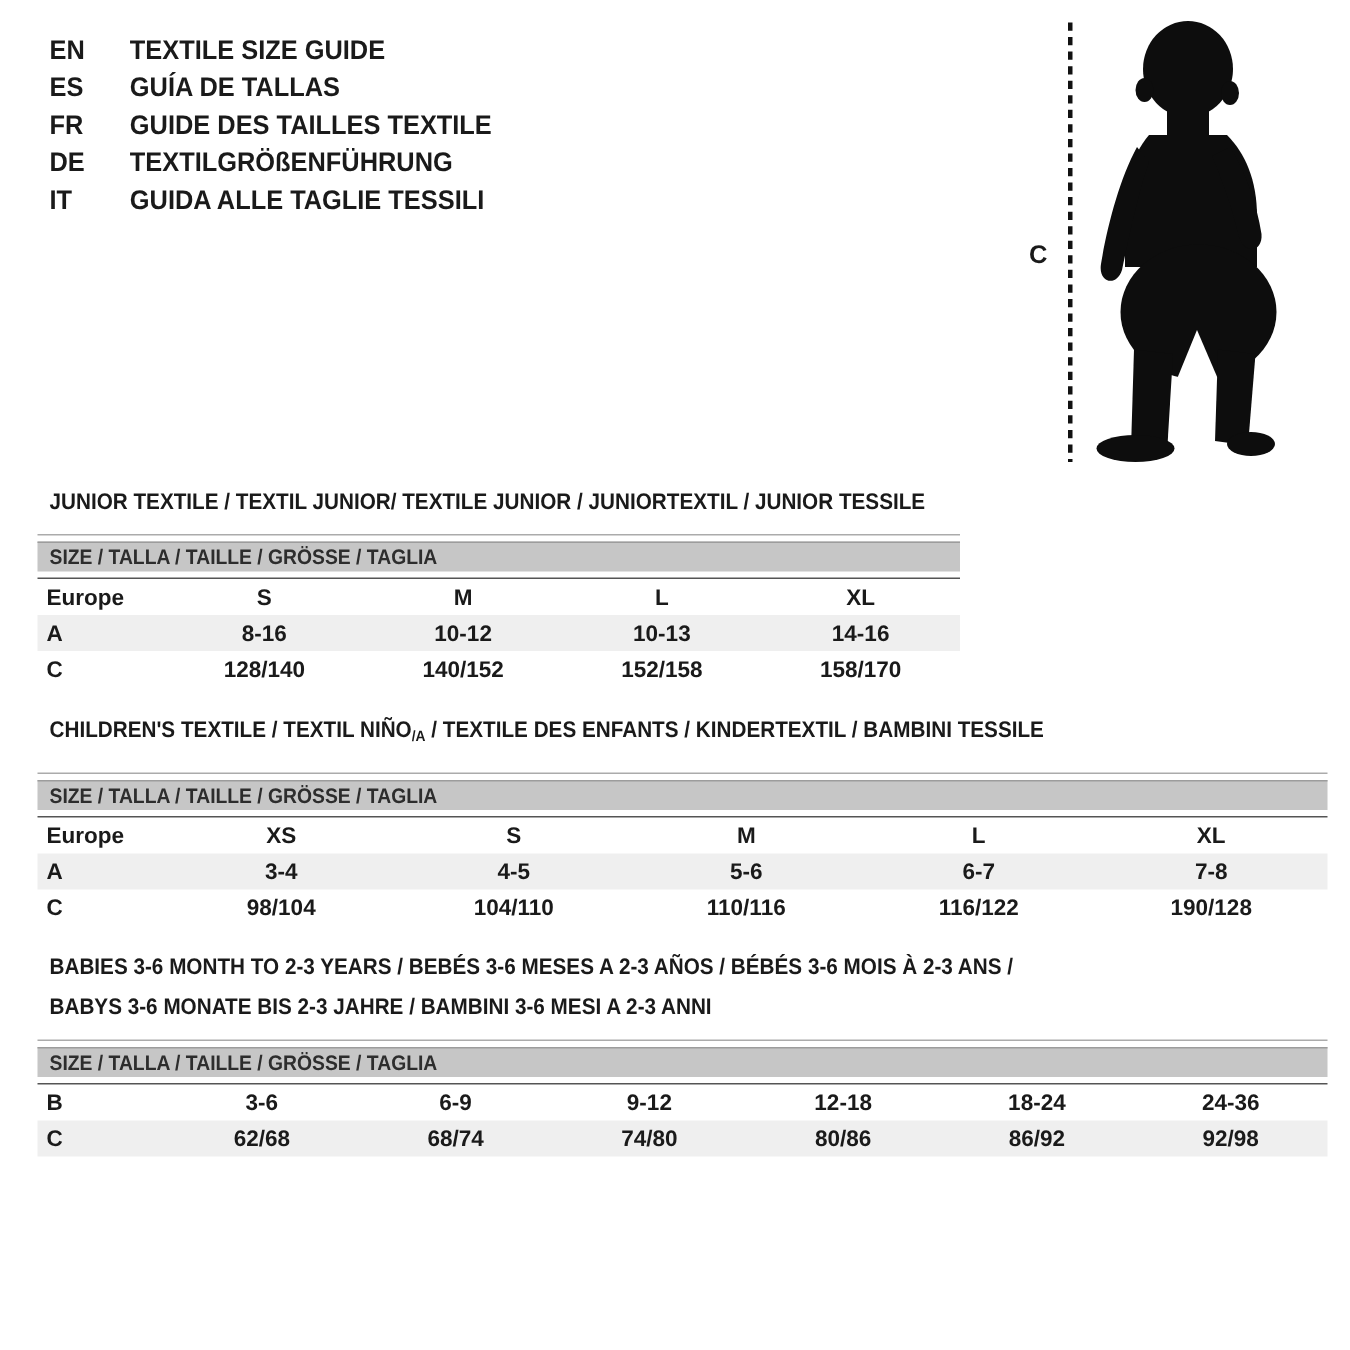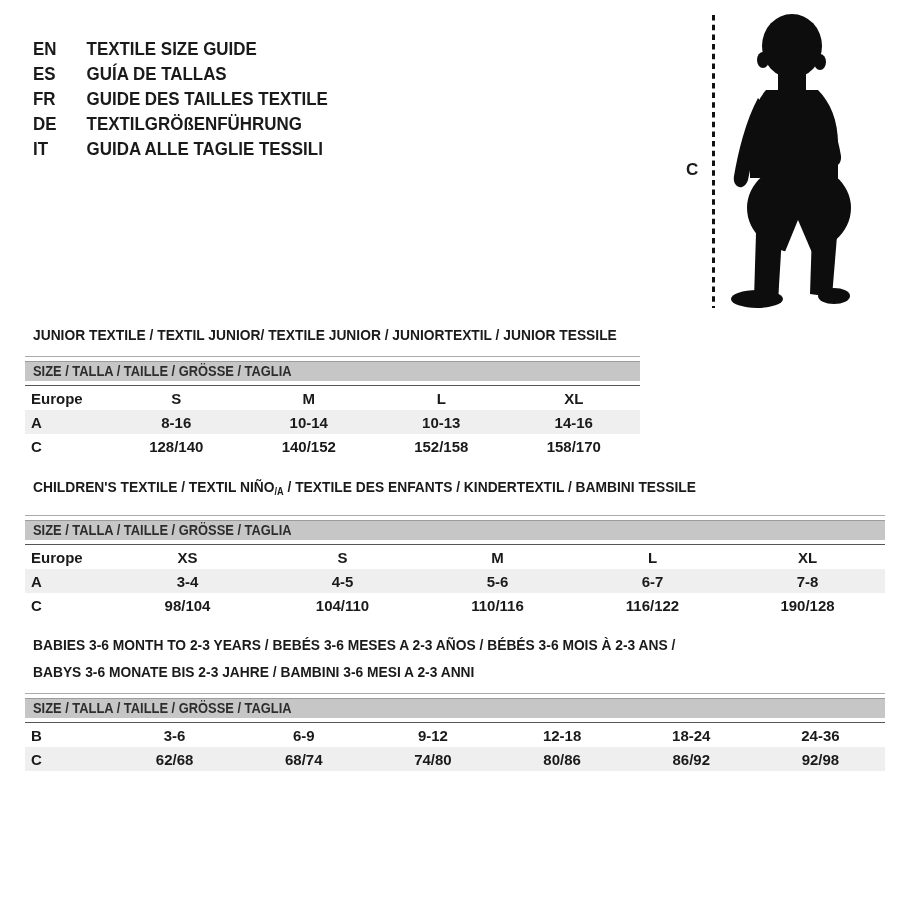--- a/index.html
+++ b/index.html
@@ -5,21 +5,21 @@
   html,body{margin:0;padding:0;background:#fff;}
   .canvas{
     position:relative;width:900px;height:900px;background:#ffffff;
     font-family:"Liberation Sans",sans-serif;font-weight:bold;color:#1a1a1a;
     overflow:hidden;
   }
   .cond{transform:scaleX(0.92);transform-origin:0 50%;white-space:nowrap;}
   span.cond{display:inline-block;}
 
   
-  .lang-block{position:absolute;left:33px;top:37px;}
+  .lang-block{position:absolute;left:33px;top:21px;}
   .lang-row{display:flex;font-size:18px;line-height:25px;transform:scaleX(0.94);transform-origin:0 0;white-space:nowrap;}
   .lang-code{width:57px;}
 
   
   .fig-label{position:absolute;left:686px;top:160px;font-size:17px;}
   .fig-svg{position:absolute;left:700px;top:8px;width:180px;height:302px;}
 
   
   .sec-title{position:absolute;left:33px;margin:0;font-size:15px;line-height:20px;font-weight:bold;}
   .sec-title .line{display:block;line-height:27px;}
@@ -98,21 +98,21 @@
       <div class="trow">
         <span class="tlabel">Europe</span>
         <span class="tcell">S</span>
         <span class="tcell">M</span>
         <span class="tcell">L</span>
         <span class="tcell">XL</span>
       </div>
       <div class="trow striped">
         <span class="tlabel">A</span>
         <span class="tcell">8-16</span>
-        <span class="tcell">10-14</span>
+        <span class="tcell">10-12</span>
         <span class="tcell">10-13</span>
         <span class="tcell">14-16</span>
       </div>
       <div class="trow">
         <span class="tlabel">C</span>
         <span class="tcell">128/140</span>
         <span class="tcell">140/152</span>
         <span class="tcell">152/158</span>
         <span class="tcell">158/170</span>
       </div>

